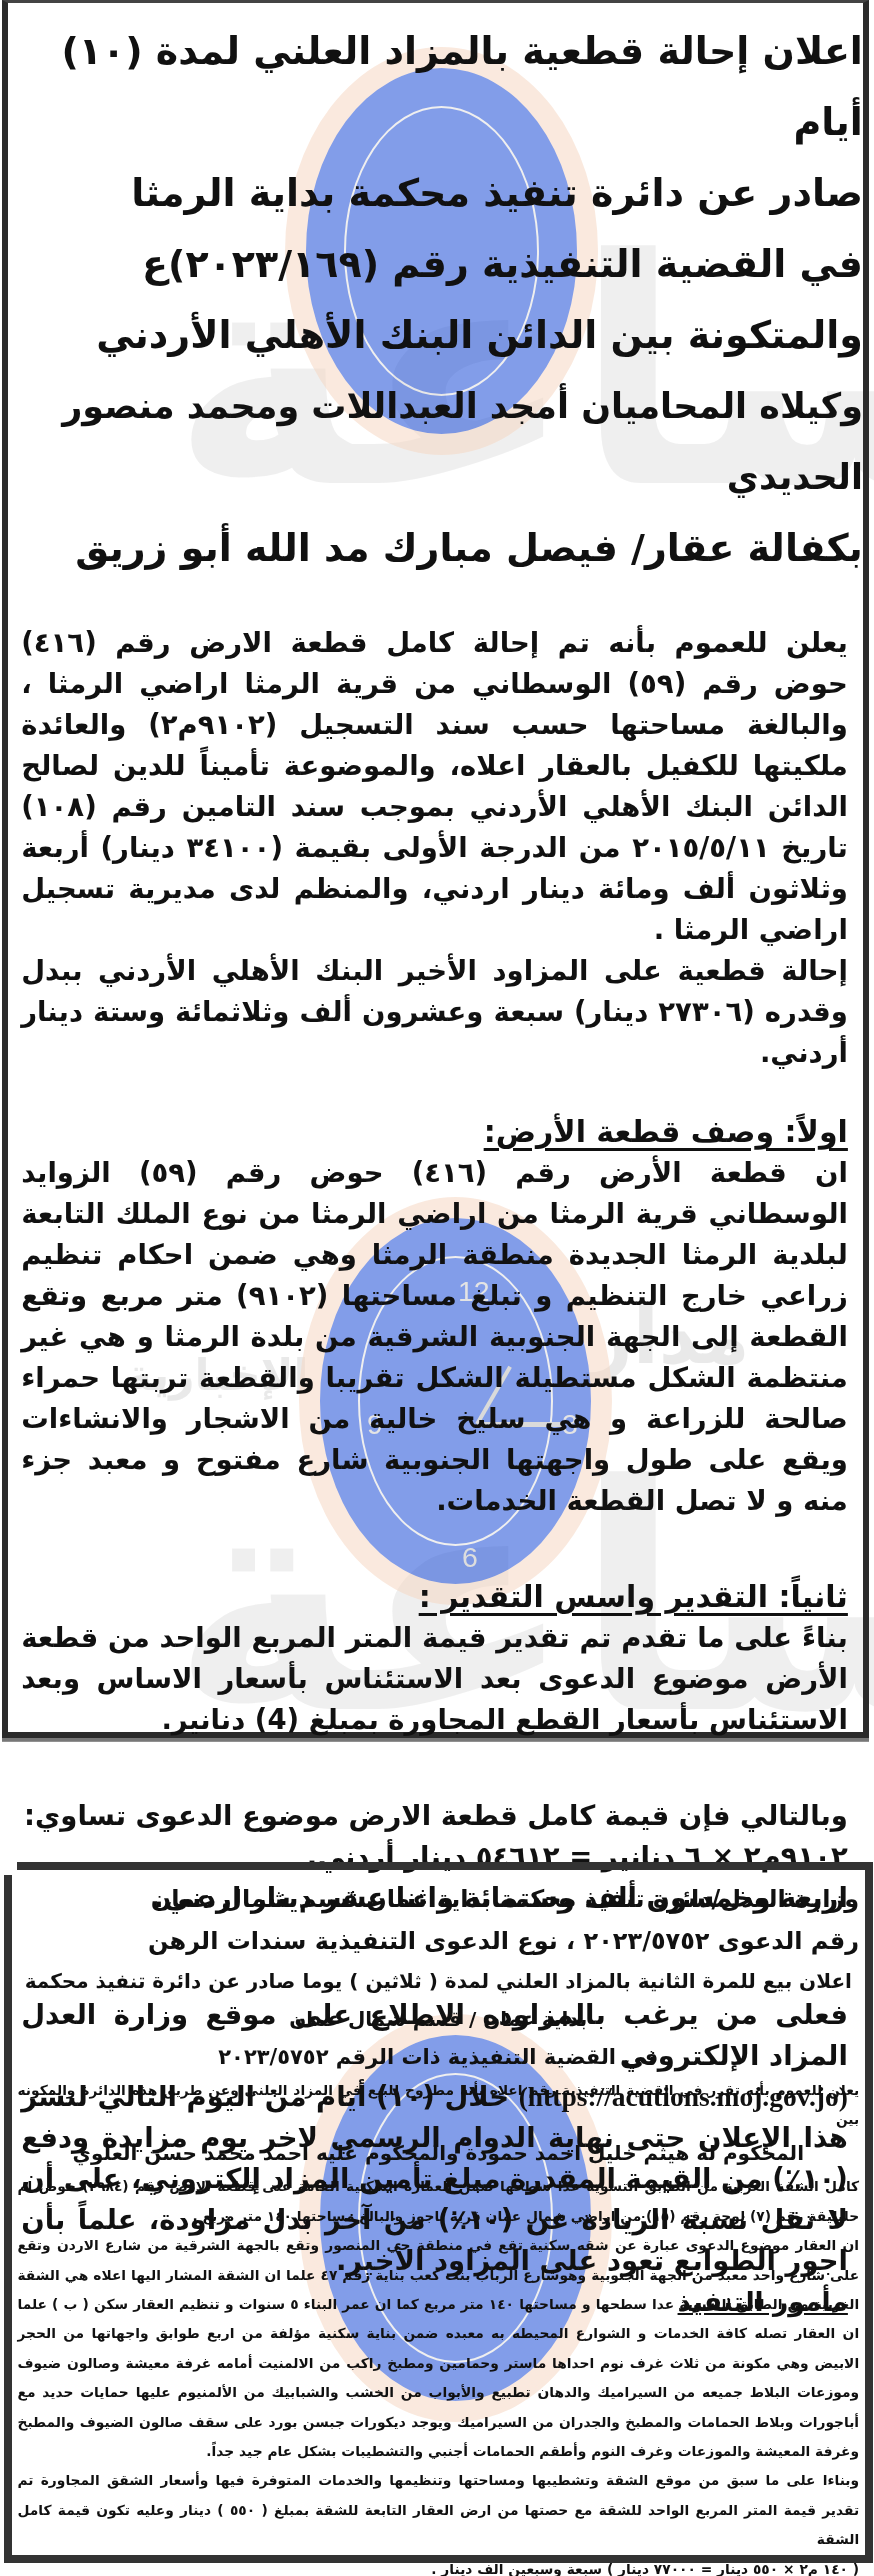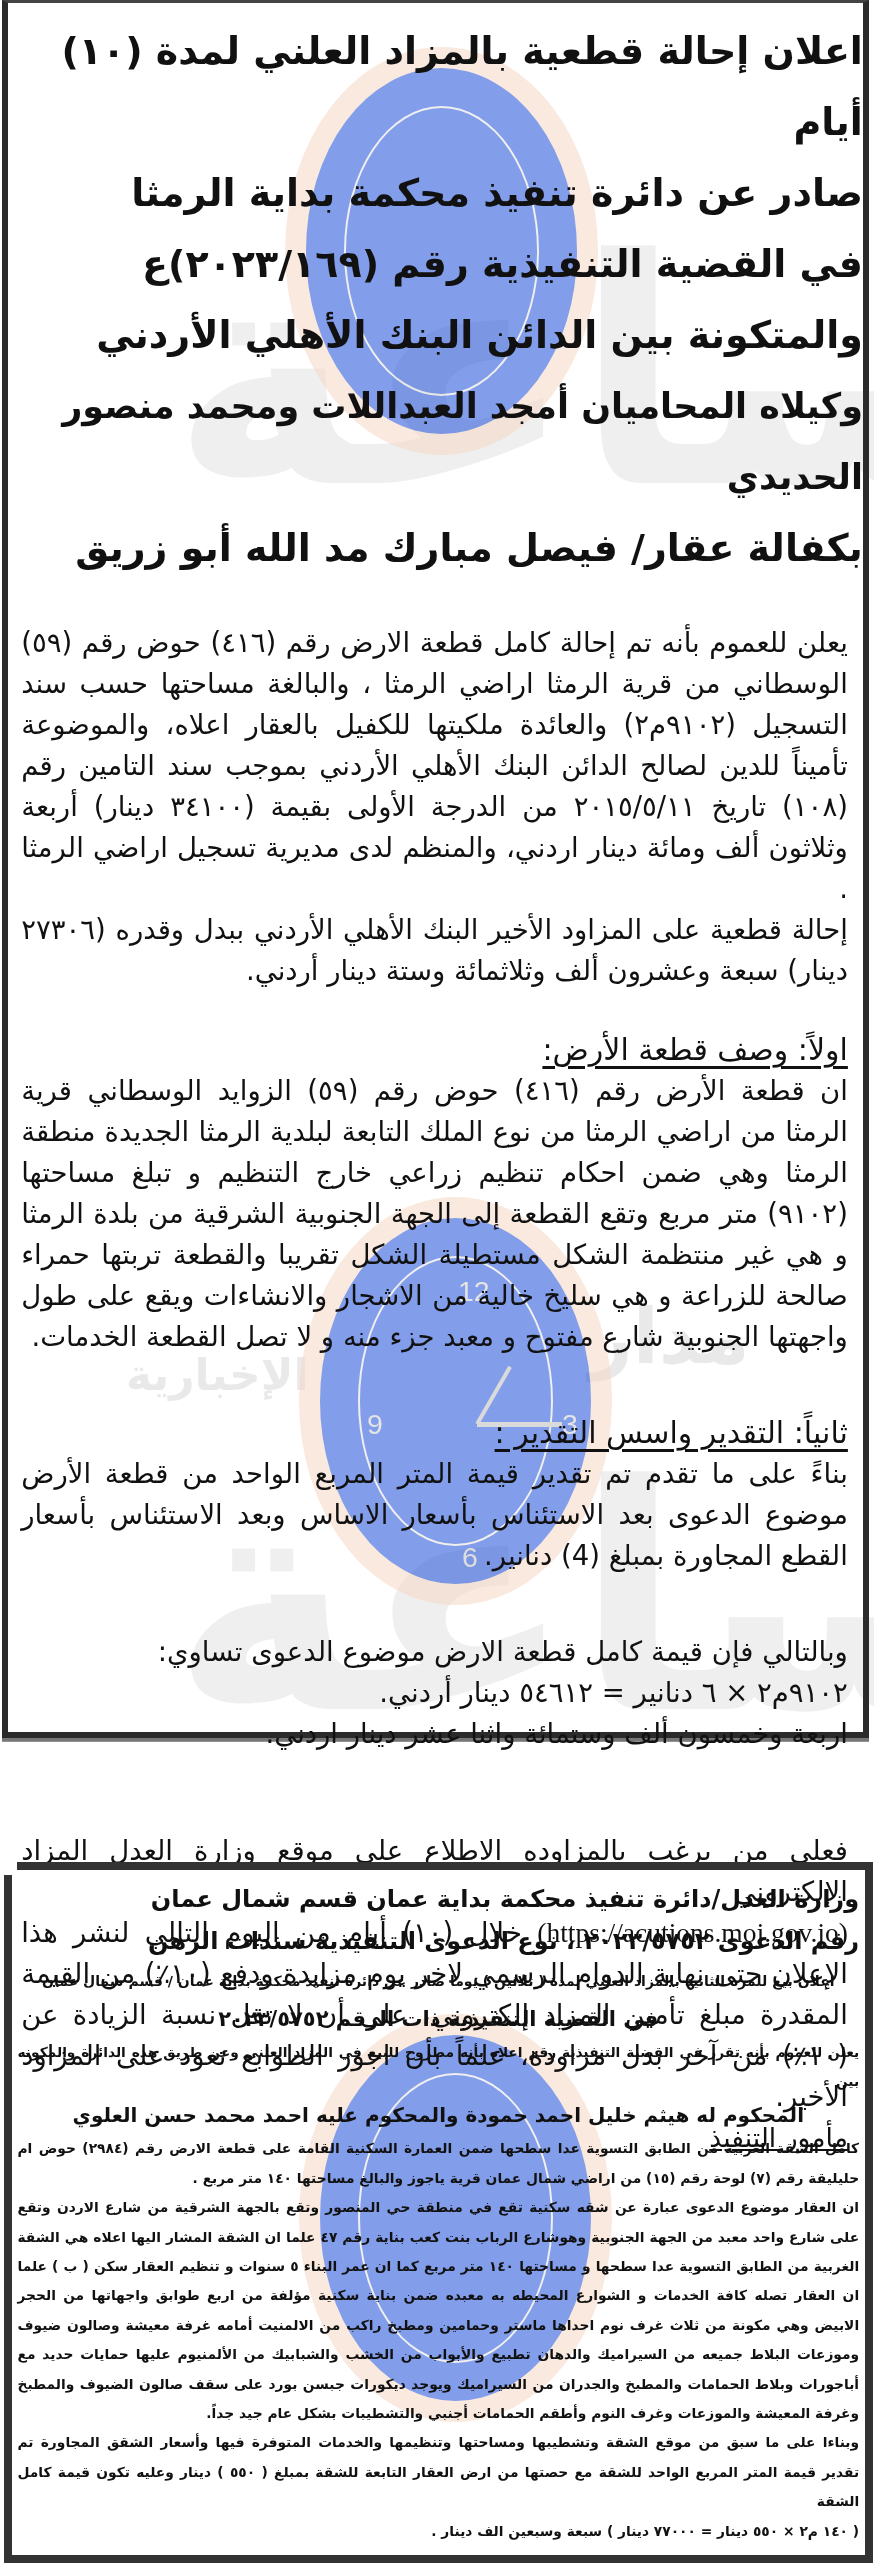--- a/index.html
+++ b/index.html
@@ -10,21 +10,21 @@
   .wm-clock .inner { position:absolute; inset:38px; border-radius:50%; border:2.8px solid #e2e2e2; }
   .wm-clock .num { position:absolute; color:#cfcfcf; font-size:28.5px; font-family:"Liberation Sans", sans-serif; direction:ltr; }
   .wm-clock .hand { position:absolute; background:#bdbdbd; transform-origin:0 50%; }
   .wm-big { color:#e3e3e3; font-weight:bold; font-family:"DejaVu Sans", sans-serif; line-height:1; }
   .wm-side { color:#dcdcdc; font-weight:bold; font-family:"DejaVu Sans", sans-serif; }
 
   .notice1 { position:absolute; left:1.9px; top:0; width:867px; height:1738px; box-sizing:border-box;
              border-left:6.6px solid #2b2b2b; border-right:6.6px solid #2b2b2b; border-top:3.8px solid #444;
              border-bottom:6.6px solid #2b2b2b; box-shadow:0 3.8px 0 #777; z-index:1; background:transparent; }
   .n1-head { text-align:right; font-weight:bold; font-size:38px; line-height:71px; margin-top:13.3px; }
-  .n1-body { padding:0 15px 0 13.3px; font-weight:normal; font-size:27.5px; line-height:41px; text-align:justify; }
+  .n1-body { padding:0 15px 0 13.3px; font-weight:bold; font-size:27.5px; line-height:41px; text-align:justify; }
   .n1-body p { margin:0; }
   .gap { height:38px; }
   .gap-sm { height:17px; }
   .section-title { font-size:30px; text-decoration:underline; text-underline-offset:5.7px; margin:0; }
   .url { font-family:"Liberation Serif", serif; direction:ltr; unicode-bidi:embed; }
   .signature { font-size:26.6px; text-decoration:underline; margin-top:7.6px; }
 
   .notice2 { position:absolute; left:3.8px; top:1862px; width:869px; height:701px; box-sizing:border-box;
              border:8.5px solid #333; z-index:1; }
   .notice2::before { content:""; position:absolute; left:-8.5px; top:-8.5px; width:13.3px; height:13.3px; background:#fff; }
@@ -93,21 +93,21 @@
       <span>خلال (١٠) أيام من اليوم التالي لنشر هذا الإعلان حتى نهاية الدوام الرسمي لاخر يوم مزايدة ودفع (١٠٪) من القيمة المقدرة مبلغ تأمين المزاد إلكتروني، على أن لا تقل نسبة الزيادة عن (١٠٪) من آخر بدل مزاودة، علماً بأن اجور الطوابع تعود على المزاود الأخير.</span>
     </p>
     <p class="signature">مأمور التنفيذ</p>
   </div>
 </div>
 
 <div class="notice2">
   <div class="n2-inner">
     <div class="n2-title">وزارة العدل/دائرة تنفيذ محكمة بداية عمان قسم شمال عمان</div>
     <div class="n2-title">رقم الدعوى ٢٠٢٣/٥٧٥٢ ، نوع الدعوى التنفيذية سندات الرهن</div>
-    <div class="n2-sub" style="font-size:14px;">اعلان بيع للمرة الثانية بالمزاد العلني لمدة ( ثلاثين ) يوما صادر عن دائرة تنفيذ محكمة بداية عمان / قسم شمال عمان</div>
+    <div class="n2-sub" style="font-size:20px;">اعلان بيع للمرة الثانية بالمزاد العلني لمدة ( ثلاثين ) يوما صادر عن دائرة تنفيذ محكمة بداية عمان / قسم شمال عمان</div>
     <div class="n2-sub">في القضية التنفيذية ذات الرقم ٢٠٢٣/٥٧٥٢</div>
     <p class="n2-small" style="margin:0;">يعلن للعموم بأنه تقرر في القضية التنفيذية رقم اعلاه بأنه مطروح للبيع في المزاد العلني وعن طريق هذه الدائرة والمكونه بين</p>
     <div class="n2-names">المحكوم له هيثم خليل احمد حمودة والمحكوم عليه احمد محمد حسن العلوي</div>
     <p class="n2-small" style="margin:0;">كامل الشقة الغربية من الطابق التسوية عدا سطحها ضمن العمارة السكنية القامة على قطعة الارض رقم (٢٩٨٤) حوض ام حليليقة رقم (٧) لوحة رقم (١٥) من اراضي شمال عمان قرية ياجوز والبالغ مساحتها ١٤٠ متر مربع .</p>
     <p class="n2-small" style="margin:0;">ان العقار موضوع الدعوى عبارة عن شقه سكنية تقع في منطقة حي المنصور وتقع بالجهة الشرقية من شارع الاردن وتقع على شارع واحد معبد من الجهة الجنوبية وهوشارع الرباب بنت كعب بناية رقم ٤٧ علما ان الشقة المشار اليها اعلاه هي الشقة الغربية من الطابق التسوية عدا سطحها و مساحتها ١٤٠ متر مربع كما ان عمر البناء ٥ سنوات و تنظيم العقار سكن ( ب ) علما ان العقار تصله كافة الخدمات و الشوارع المحيطه به معبده ضمن بناية سكنية مؤلفة من اربع طوابق واجهاتها من الحجر الابيض وهي مكونة من ثلاث غرف نوم احداها ماستر وحمامين ومطبخ راكب من الالمنيت أمامه غرفة معيشة وصالون ضيوف وموزعات البلاط جميعه من السيراميك والدهان تطبيع والأبواب من الخشب والشبابيك من الألمنيوم عليها حمايات حديد مع أباجورات وبلاط الحمامات والمطبخ والجدران من السيراميك ويوجد ديكورات جبسن بورد على سقف صالون الضيوف والمطبخ وغرفة المعيشة والموزعات وغرف النوم وأطقم الحمامات أجنبي والتشطيبات بشكل عام جيد جداً.</p>
     <p class="n2-small" style="margin:0;">وبناءا على ما سبق من موقع الشقة وتشطيبها ومساحتها وتنظيمها والخدمات المتوفرة فيها وأسعار الشقق المجاورة تم تقدير قيمة المتر المربع الواحد للشقة مع حصتها من ارض العقار التابعة للشقة بمبلغ ( ٥٥٠ ) دينار وعليه تكون قيمة كامل الشقة</p>
     <p class="n2-small n2-calc" style="margin:0;">( ١٤٠ م٢ × ٥٥٠ دينار = ٧٧٠٠٠ دينار ) سبعة وسبعين الف دينار .</p>
 
   </div>
 </div>

